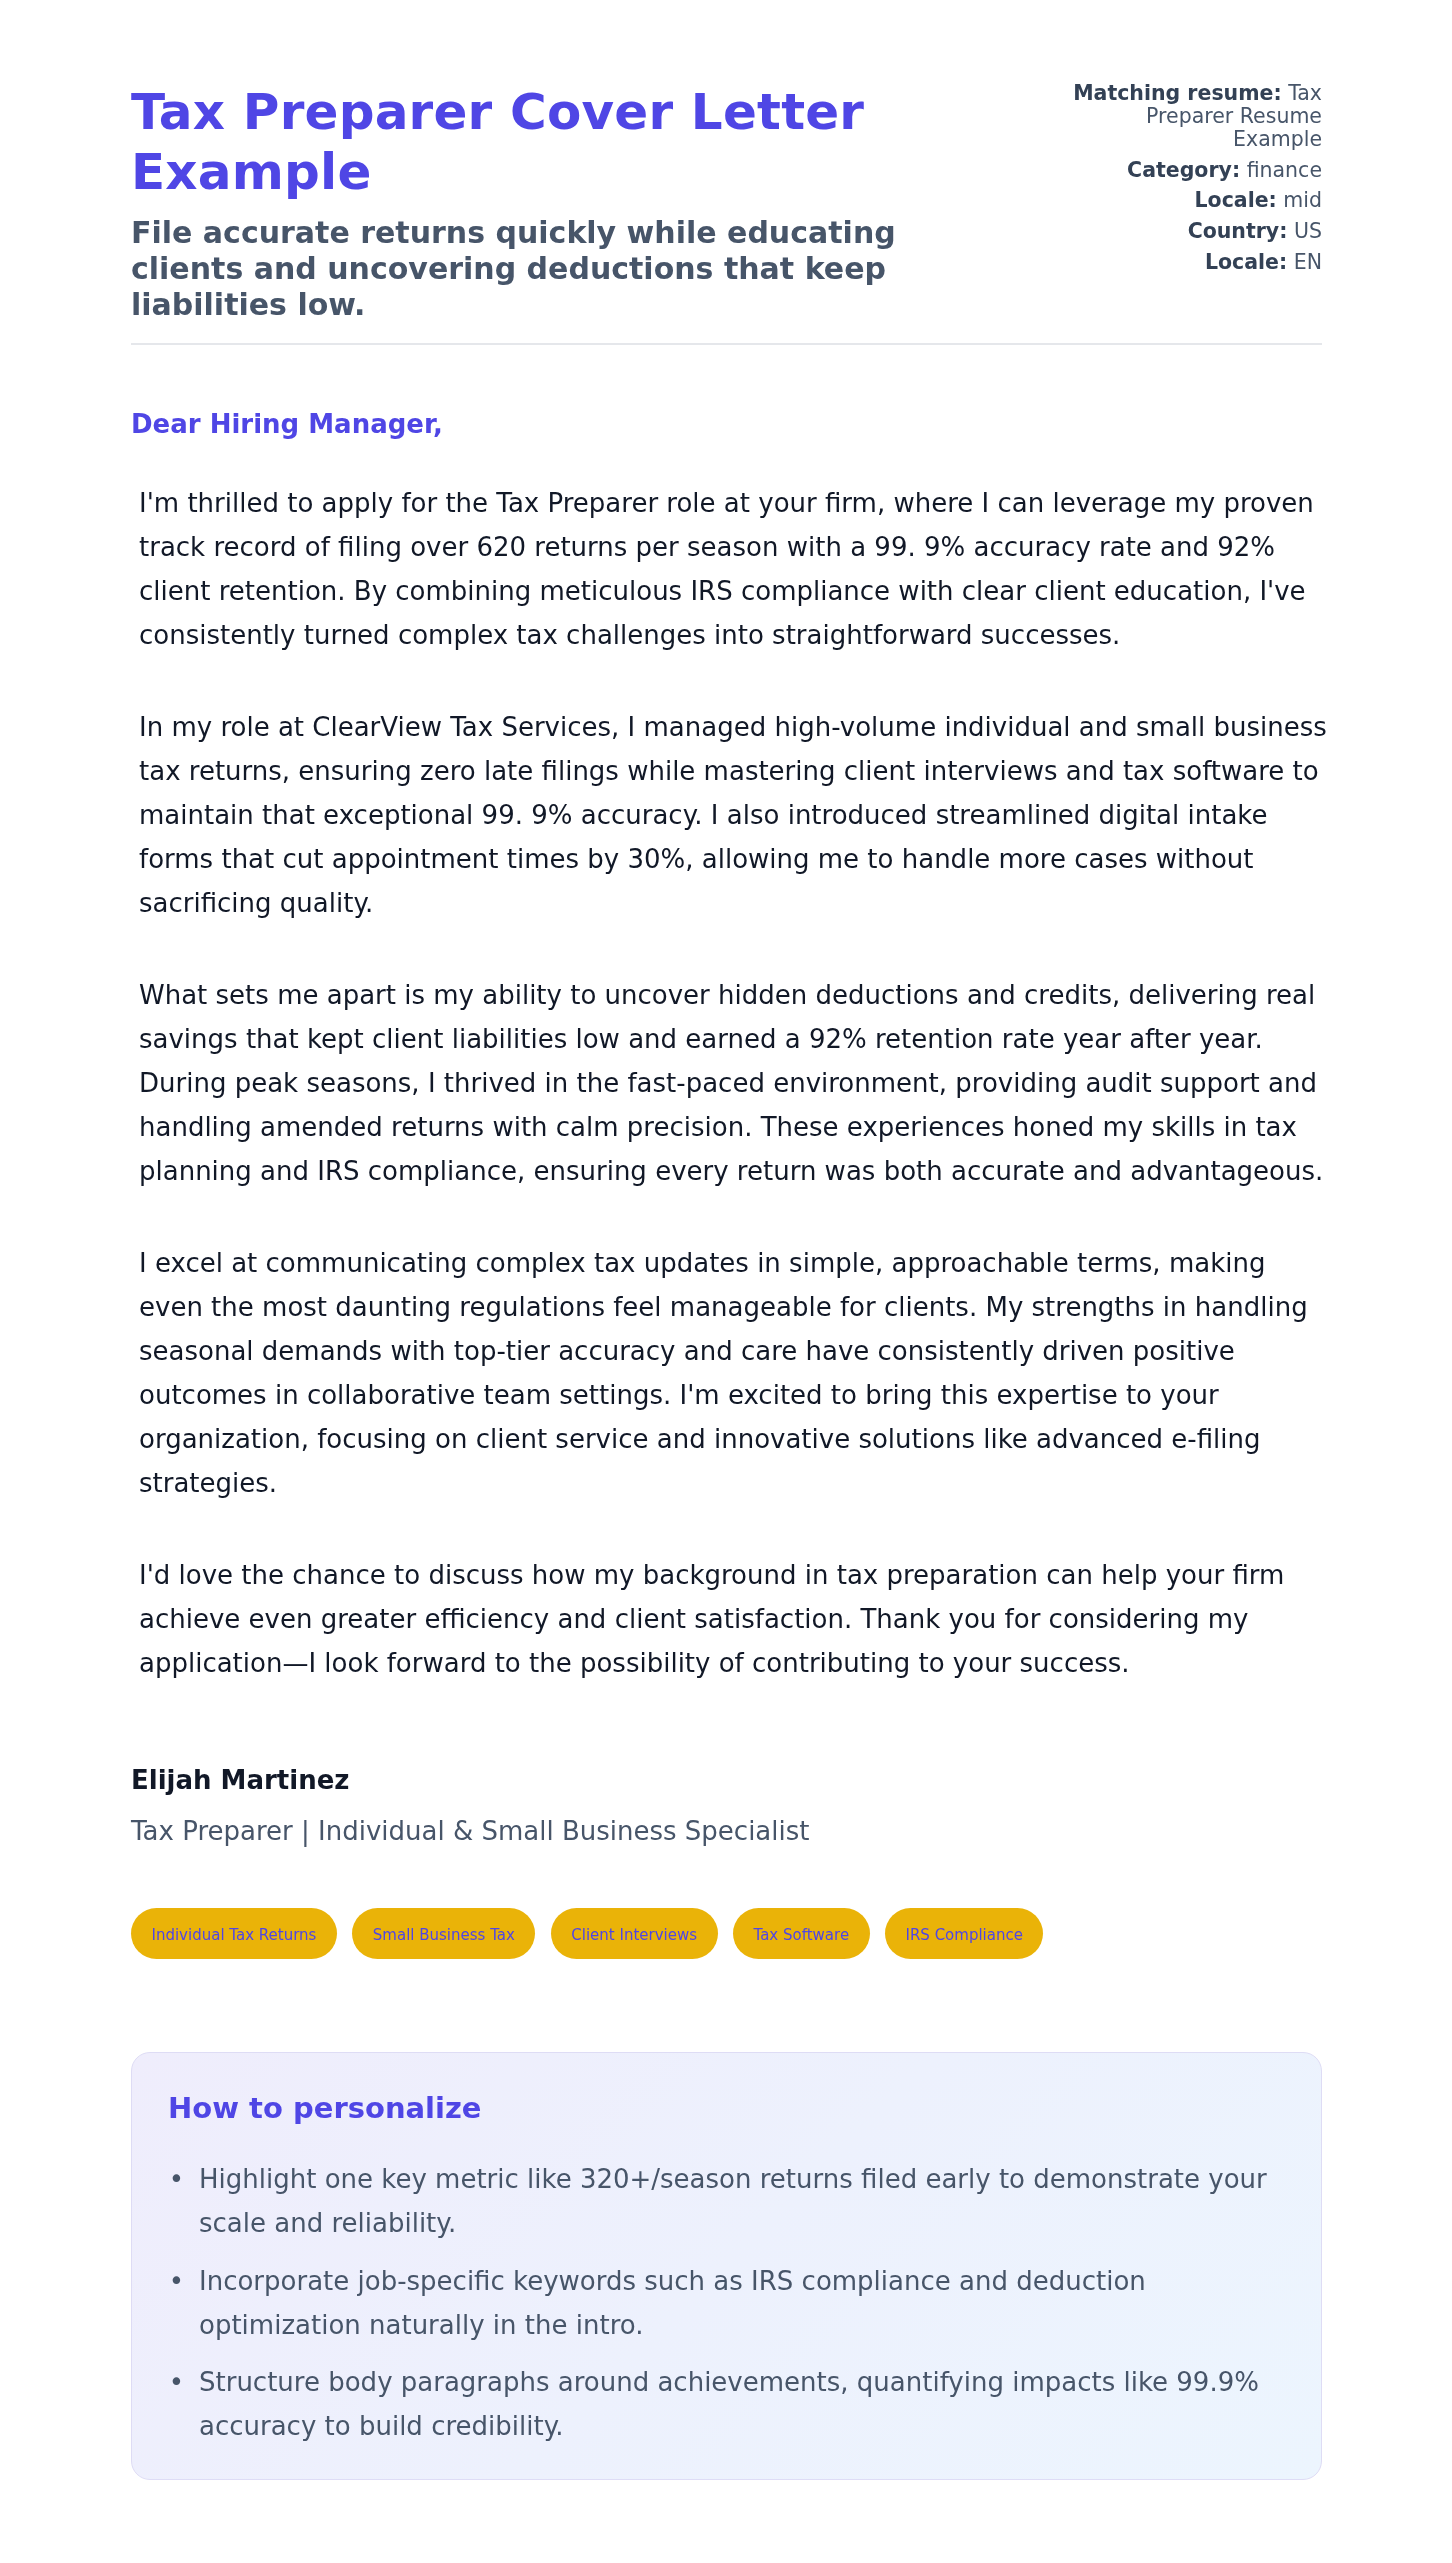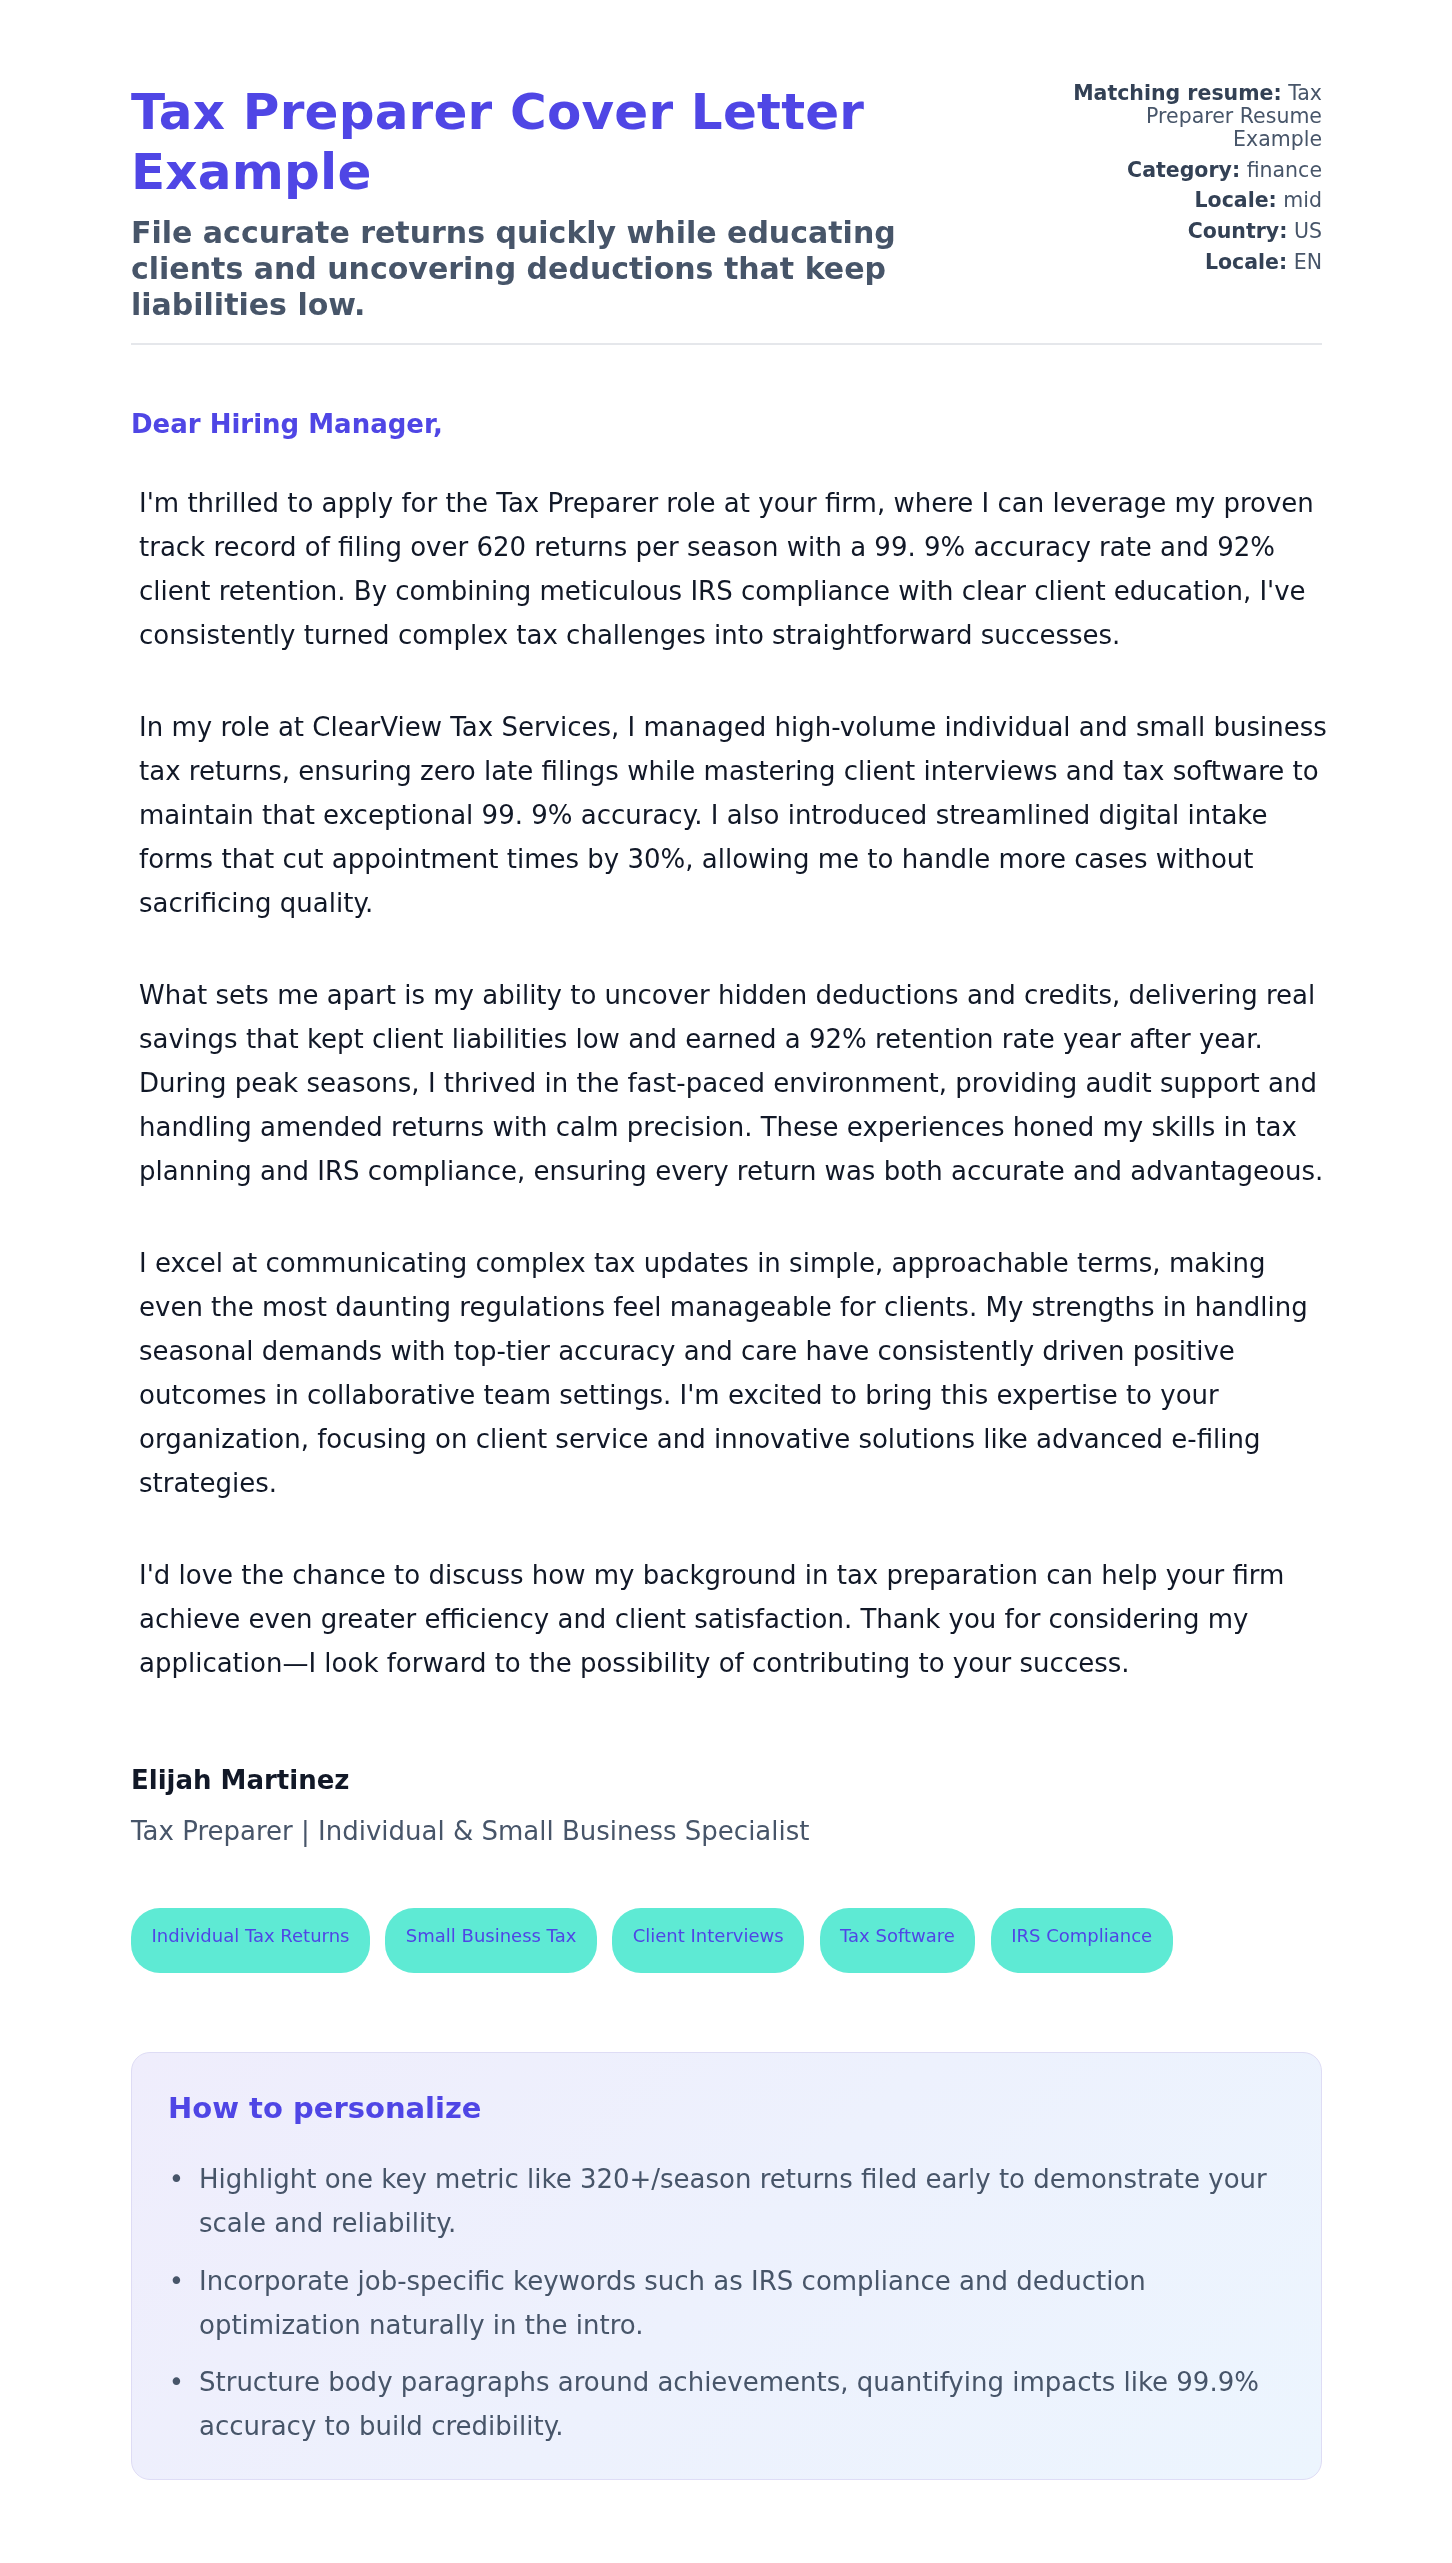--- a/index.html
+++ b/index.html
@@ -20,21 +20,21 @@
   
   .salutation { position: absolute; top: 407px; left: 0; font-size: 26px; font-weight: 700; color: #4f46e5; line-height: 34px; text-align: center; }
   .body { position: absolute; top: 481px; left: 0; width: 1191px; margin-left: 8px; }
   .para { font-size: 26px; line-height: 44px; color: #111827; margin-bottom: 48px; }
 
   .signature { position: absolute; top: 1763px; left: 0; }
   .sig-name { font-size: 26px; font-weight: 700; color: #111827; line-height: 34px; }
   .sig-title { font-size: 26px; color: #475569; line-height: 34px; margin-top: 17px; }
 
   .tags { position: absolute; top: 1908px; left: 0; display: flex; gap: 15.4px; }
-  .tag { background: #5eead4; color: #4f46e5; border-radius: 29px; height: 65px; padding: 0 20.5px; font-size: 18px; line-height: 55px; white-space: nowrap; }
+  .tag { background: #eab308; color: #4f46e5; border-radius: 29px; height: 51px; padding: 0 20.5px; font-size: 15px; line-height: 55px; white-space: nowrap; }
 
   .tips { position: absolute; top: 2052px; left: 0; width: 1191px; height: 428px; border: 1.7px solid #dedcf5; border-radius: 19px;
           background: linear-gradient(135deg, #efedfc 0%, #edf1fd 50%, #ecf5fe 100%); padding: 38px 34px 0 36px; }
   .tips-title { font-size: 29px; font-weight: 700; color: #4f46e5; line-height: 34px; }
   .tips-list { list-style: none; margin-top: 32px; }
   .tips-item { position: relative; padding-left: 31px; font-size: 26px; line-height: 44px; color: #475569; margin-bottom: 13.7px; }
   .bullet { position: absolute; left: 0; top: 0; width: 17px; text-align: center; color: #475569; }
 </style>
 </head>
 <body>

